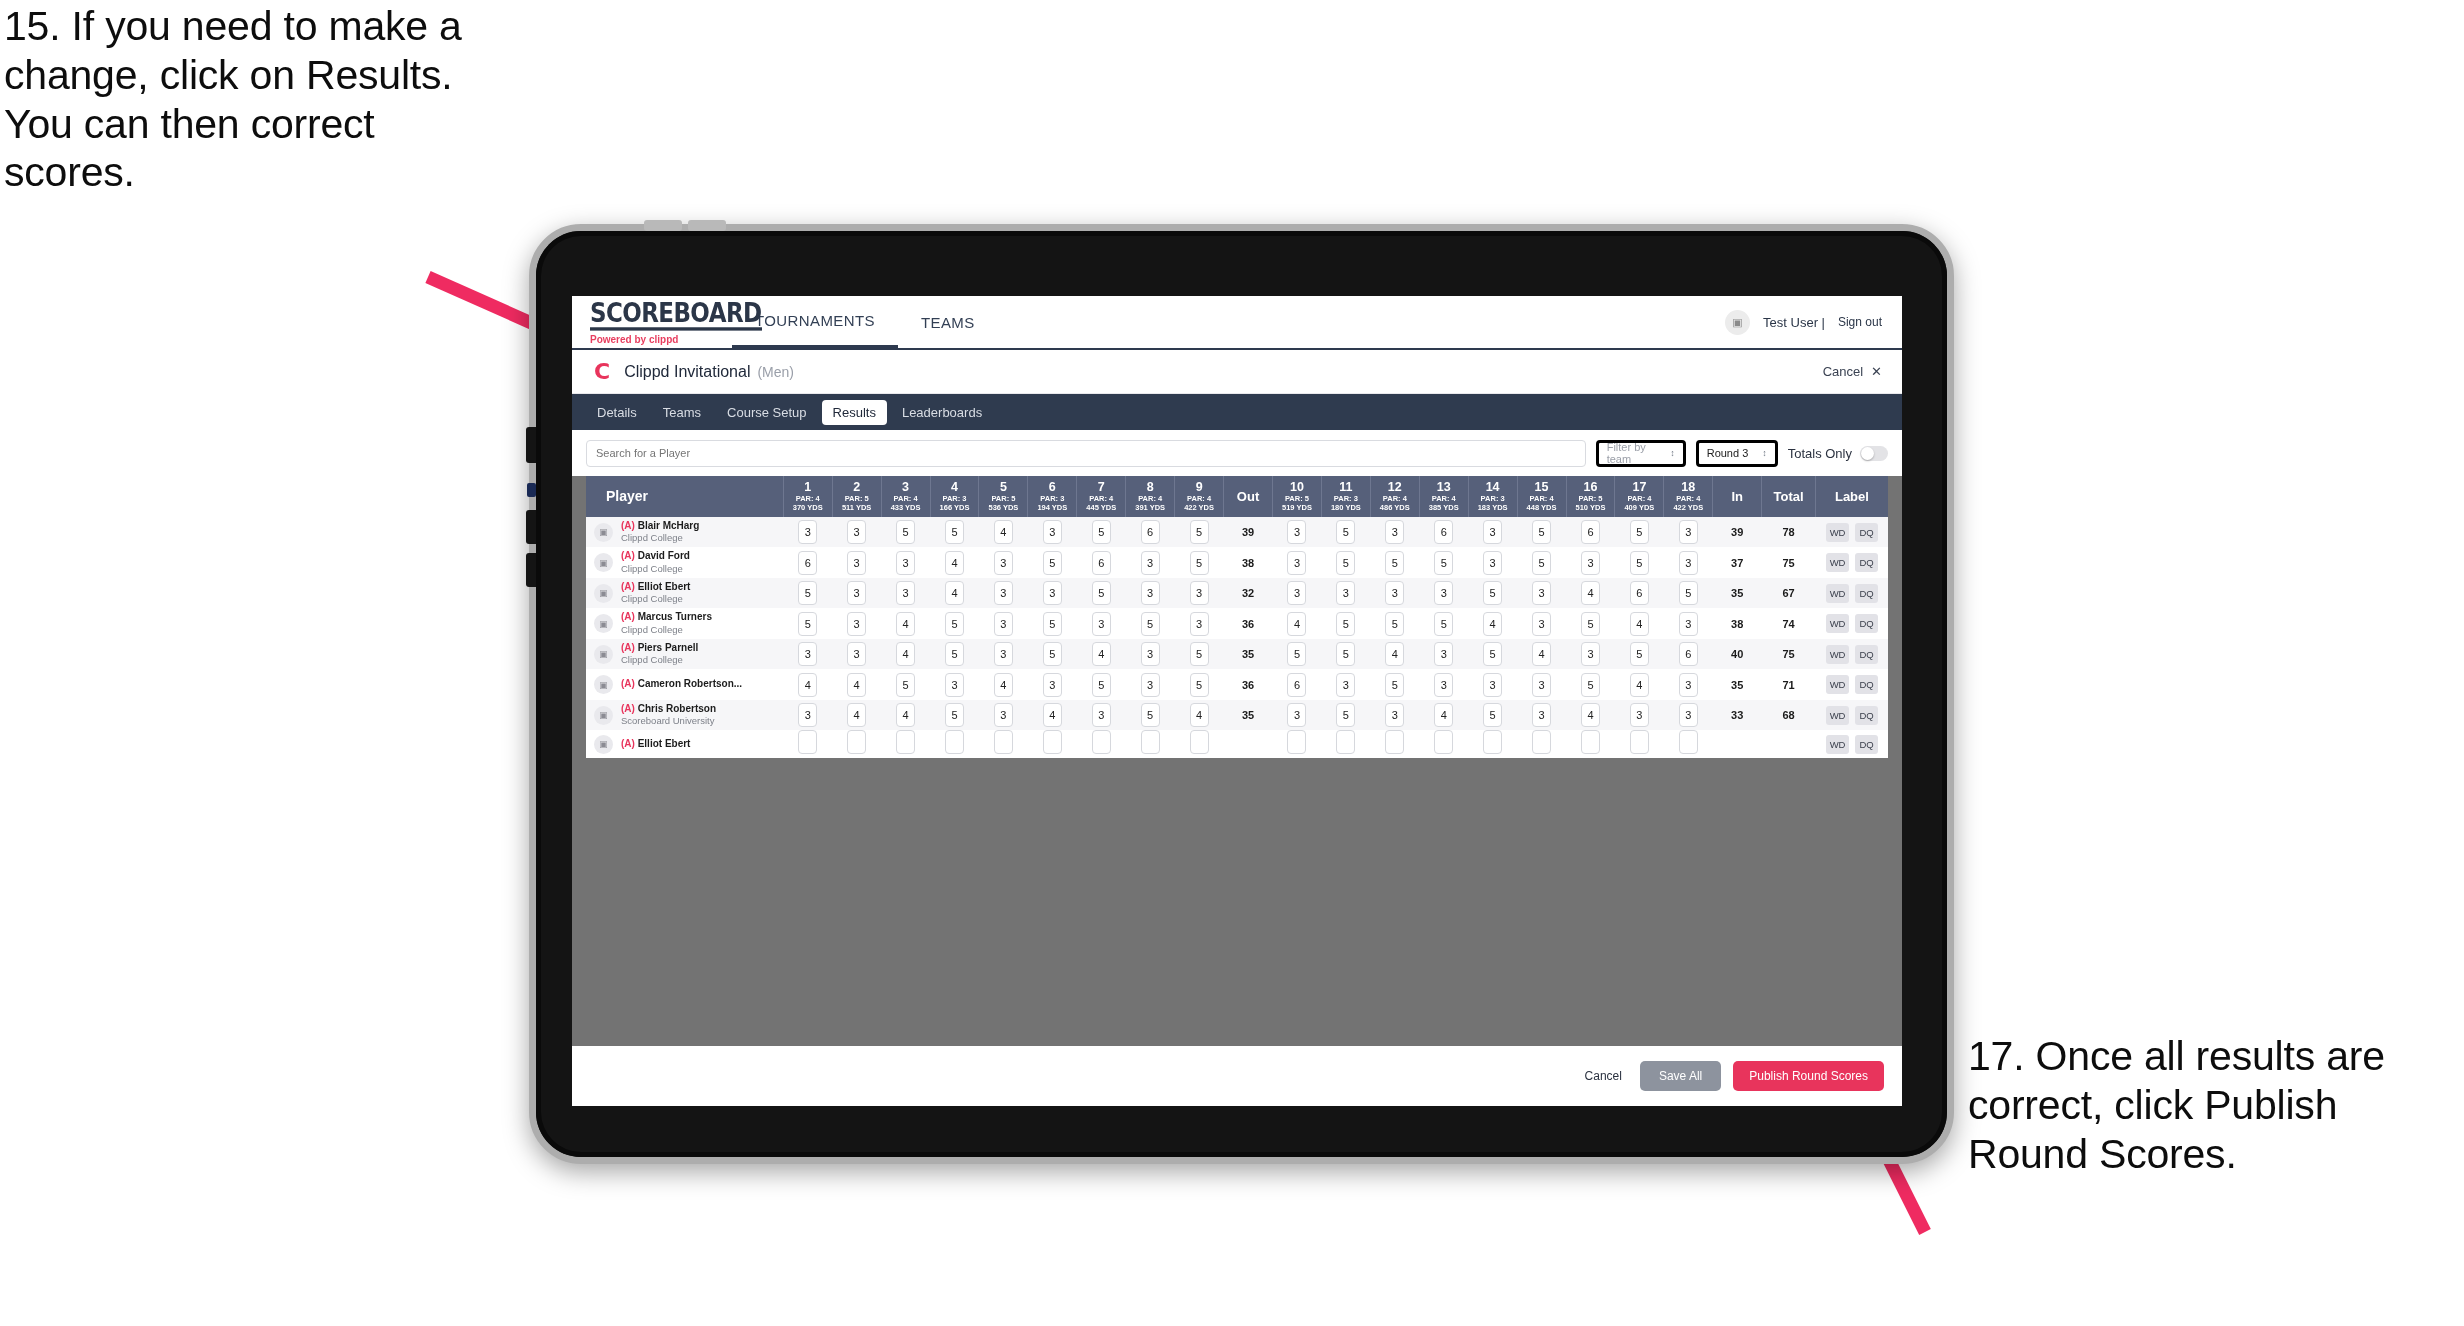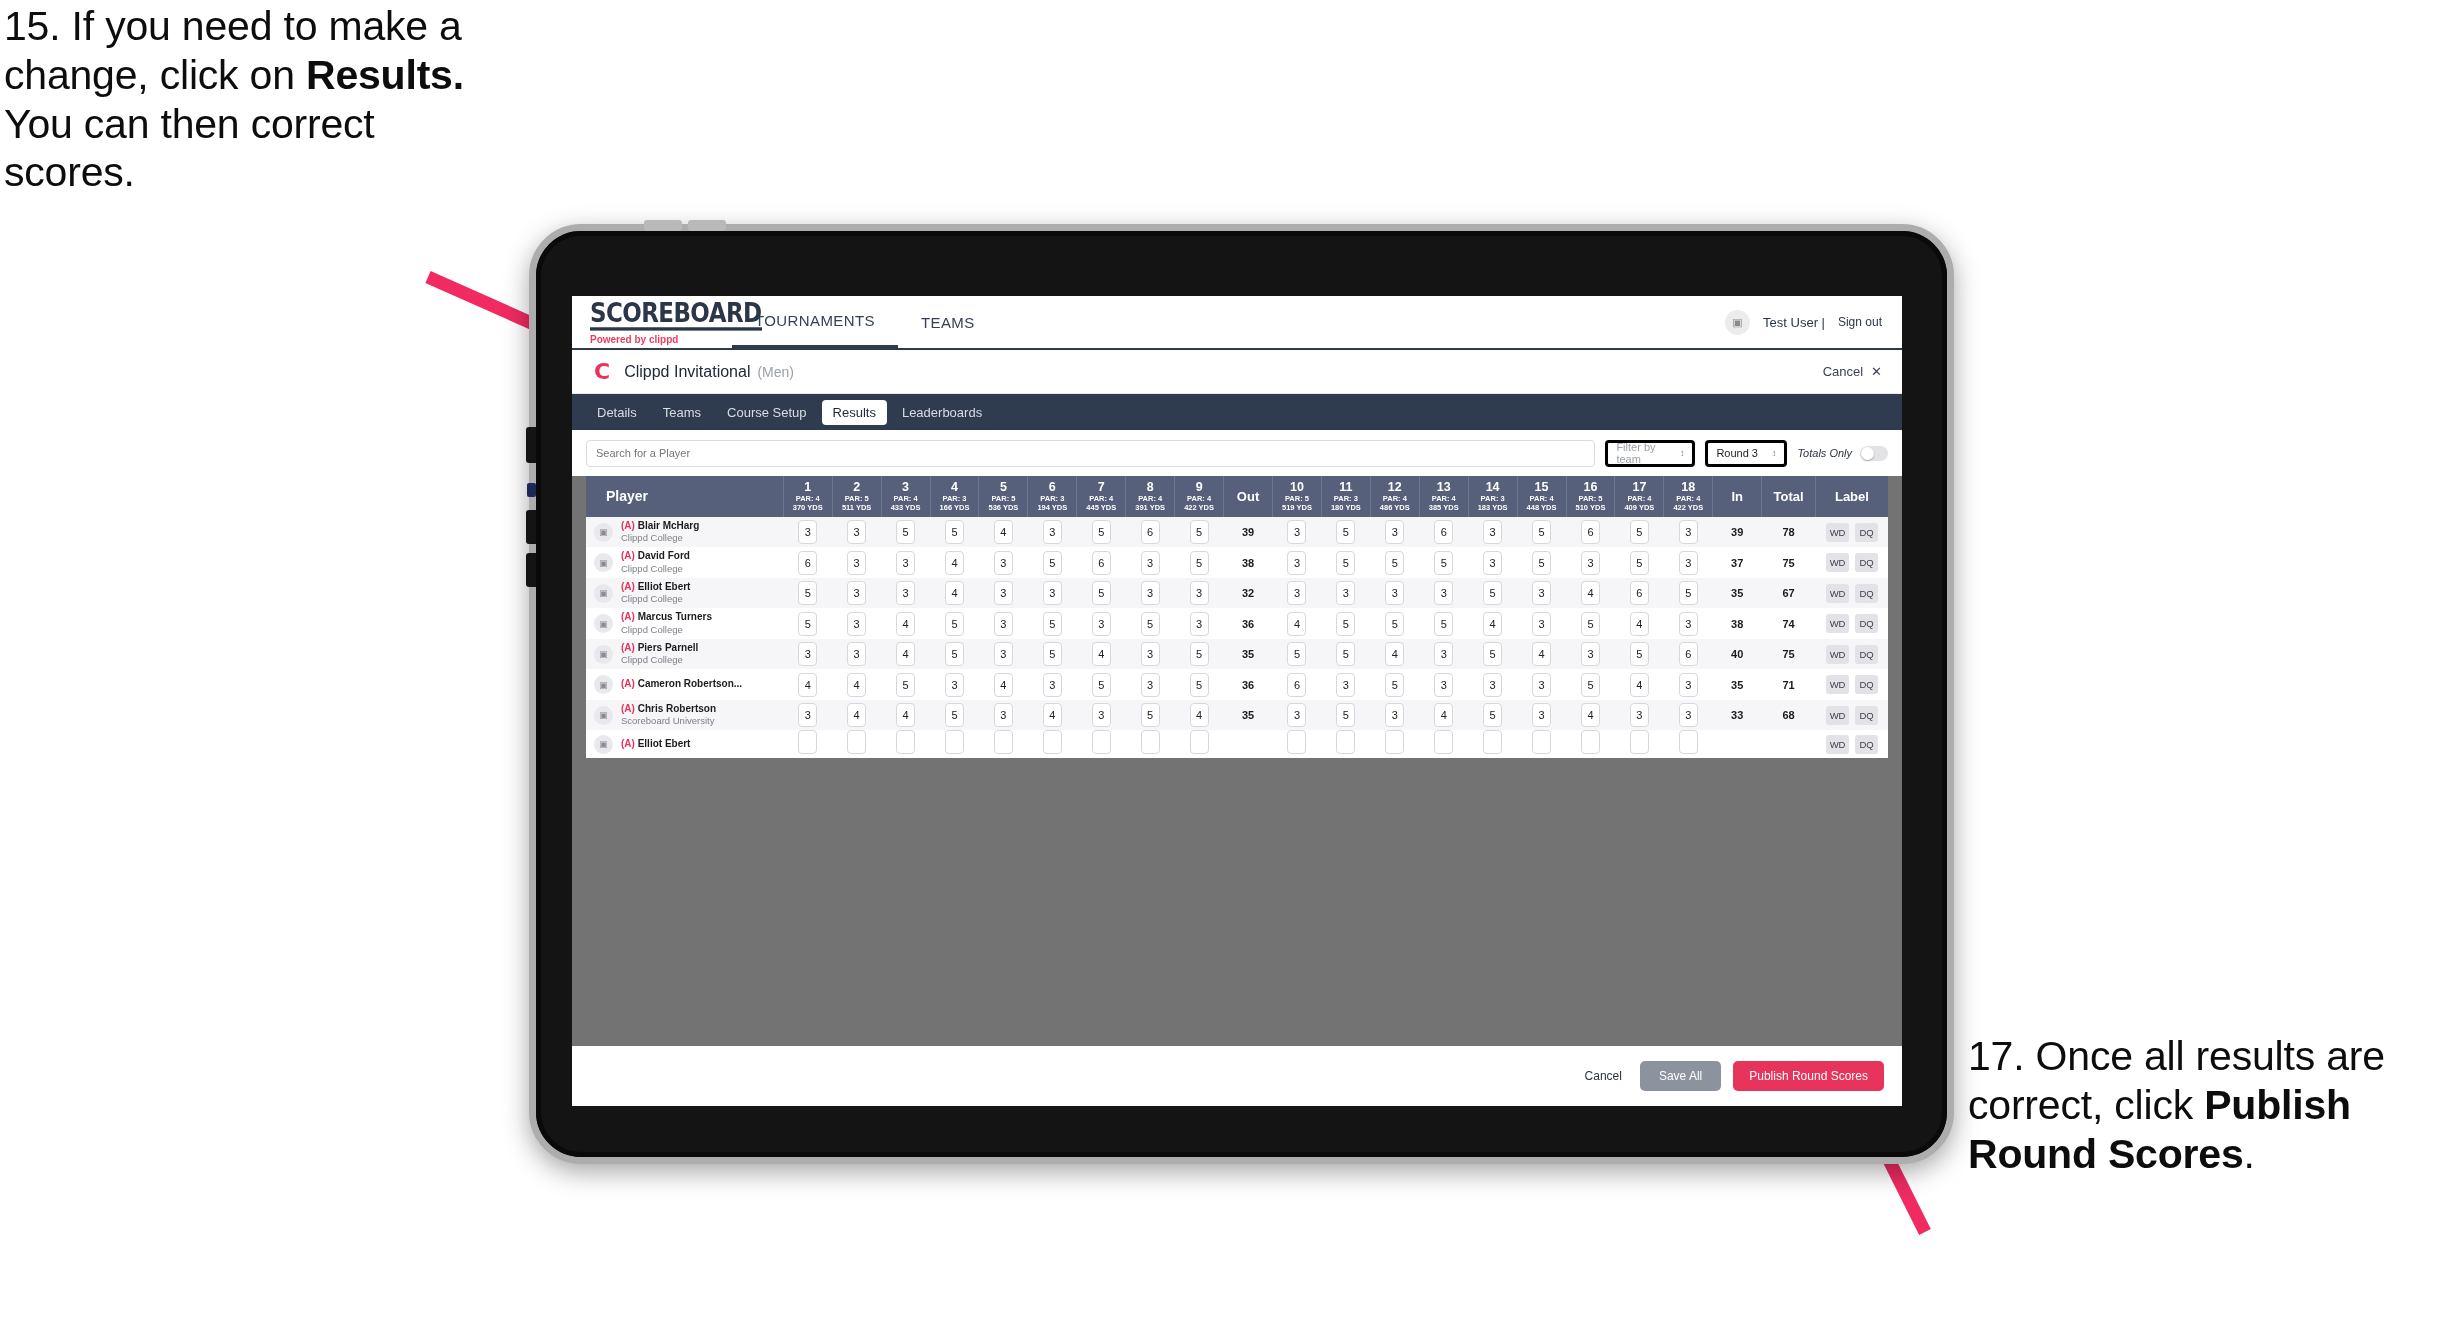--- a/index.html
+++ b/index.html
@@ -13,21 +13,21 @@
 
   
   .callout {
     position: absolute;
     color: #0d0d0d;
     font-size: 41px;
     line-height: 1.19;
     letter-spacing: -0.2px;
     font-weight: 400;
   }
-  .callout b { font-weight: 700; }
+  .callout b { font-weight: 400; }
   #callout-15 { left: 4px;  top: 2px;   width: 470px; }
   #callout-16 { left: 2010px; top: 478px; width: 450px; }
   #callout-17 { left: 1968px; top: 1032px; width: 500px; }
 
   
   .arrow-svg { position: absolute; left: 0; top: 0; width: 2464px; height: 1326px; pointer-events: none; }
 
   
   #tablet {
     position: absolute;
@@ -128,21 +128,21 @@
   }
   .select-box {
     height: 27px; border: 3px solid #000000; border-radius: 4px;
     display: flex; align-items: center; padding: 0 8px; gap: 10px;
     font-size: 11px; background: #fff; cursor: pointer;
   }
   #team-filter { width: 90px; color: #9b9fa8; }
   #round-select { width: 82px; color: #222; }
   .sel-caret { margin-left: auto; color: #6f7783; font-size: 9px; line-height: 1; }
   #totals-wrap { display: flex; align-items: center; gap: 8px; }
-  #totals-label { font-size: 11px; color: #2b3240; font-style: italic; }
+  #totals-label { font-size: 13px; color: #2b3240; }
   #totals-toggle {
     width: 28px; height: 15px; border-radius: 8px; background: #e3e3e6; position: relative;
     cursor: pointer;
   }
   #totals-toggle:after {
     content: ""; position: absolute; left: 1px; top: 1px;
     width: 13px; height: 13px; border-radius: 50%; background: #fff;
     box-shadow: 0 1px 2px rgba(0,0,0,.28);
   }
 

